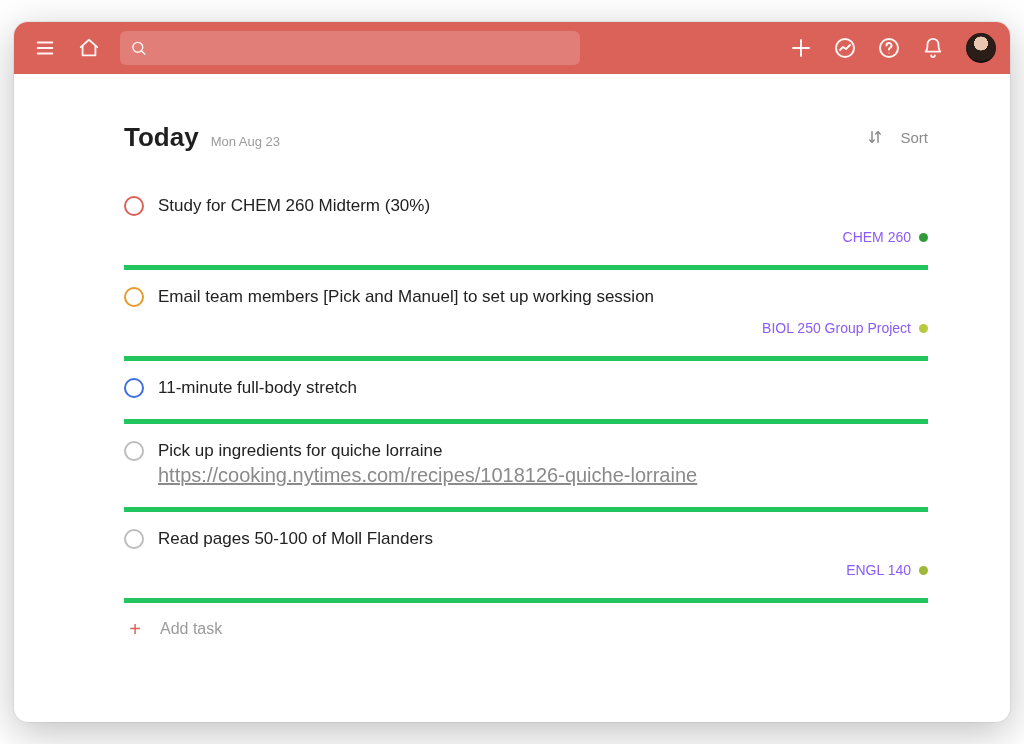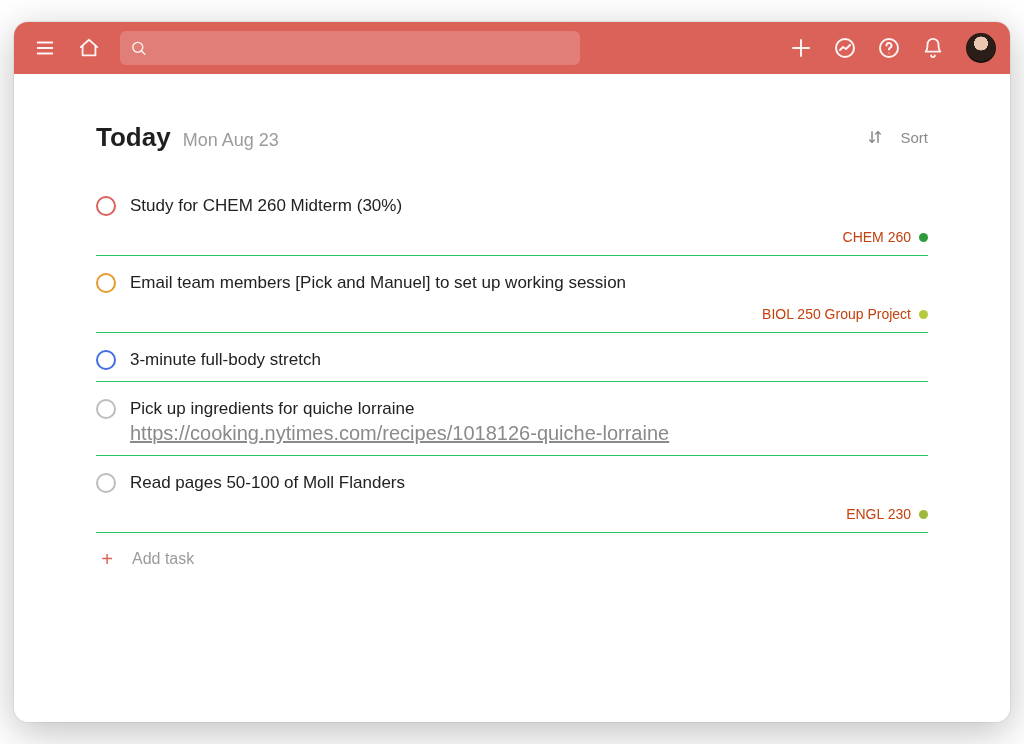--- a/index.html
+++ b/index.html
@@ -64,54 +64,55 @@
     background: radial-gradient(circle at 50% 35%, #e8c6b0 0 28%, #2b1e18 29% 70%, #171210 71% 100%);
     box-shadow: inset 0 0 0 1px rgba(0,0,0,0.15);
     margin-left: 6px;
     cursor: pointer;
   }
 
   .content {
     flex: 1;
     overflow-y: auto;
     padding: 48px 82px 0 82px;
+    margin-left: 28px;
   }
   .header-row {
     display: flex;
     align-items: baseline;
     justify-content: space-between;
     margin-bottom: 26px;
   }
   .header-left {
     display: flex;
     align-items: baseline;
     gap: 12px;
   }
   .page-title {
     font-size: 26px;
     font-weight: 700;
     color: #1f1f1f;
   }
   .page-date {
-    font-size: 18px;
+    font-size: 13px;
     color: #9b9b9b;
   }
   .sort-btn {
     display: flex;
     align-items: center;
     gap: 16px;
     color: #8a8a8a;
     font-size: 15px;
     cursor: pointer;
   }
 
   .task-list { }
   .task-item {
-    border-bottom: 1px solid #22c55e;
-    padding: 16px 0 10px 0;
+    border-bottom: 5px solid #22c55e;
+    padding: 16px 0 20px 0;
   }
   .task-row {
     display: flex;
     align-items: flex-start;
     gap: 14px;
   }
   .chk {
     width: 20px; height: 20px;
     border-radius: 50%;
     border: 2px solid #bdbdbd;
@@ -134,21 +135,21 @@
     display: inline-block;
     cursor: pointer;
   }
   .task-meta {
     margin-top: 12px;
     display: flex;
     justify-content: flex-end;
     align-items: center;
     gap: 8px;
     font-size: 14px;
-    color: #c2410c;
+    color: #8b5cf6;
   }
   .dot {
     width: 9px; height: 9px; border-radius: 50%;
     background: #999;
   }
 
   .add-task {
     display: flex;
     align-items: center;
     gap: 16px;
@@ -261,39 +262,39 @@
           </div>
           <div class="task-meta">
             <span>BIOL 250 Group Project</span>
             <span class="dot" style="background: rgb(183, 201, 63);"></span>
           </div>
         </div>
         <div class="task-item">
           <div class="task-row">
             <div class="chk" style="border-color: rgb(63, 111, 224);"></div>
             <div class="task-body">
-              <div class="task-title">3-minute full-body stretch</div>
+              <div class="task-title">11-minute full-body stretch</div>
             </div>
           </div>
         </div>
         <div class="task-item">
           <div class="task-row">
             <div class="chk" style="border-color: rgb(189, 189, 189);"></div>
             <div class="task-body"><div class="task-title">Pick up ingredients for quiche lorraine</div><a class="task-link">https://cooking.nytimes.com/recipes/1018126-quiche-lorraine</a></div>
           </div>
         </div>
         <div class="task-item">
           <div class="task-row">
             <div class="chk" style="border-color: rgb(189, 189, 189);"></div>
             <div class="task-body">
               <div class="task-title">Read pages 50-100 of Moll Flanders</div>
             </div>
           </div>
           <div class="task-meta">
-            <span>ENGL 230</span>
+            <span>ENGL 140</span>
             <span class="dot" style="background: rgb(158, 184, 58);"></span>
           </div>
         </div>
       </div>
 
     <div class="add-task">
       <span class="add-plus">+</span>
       <span>Add task</span>
     </div>
   </div>

